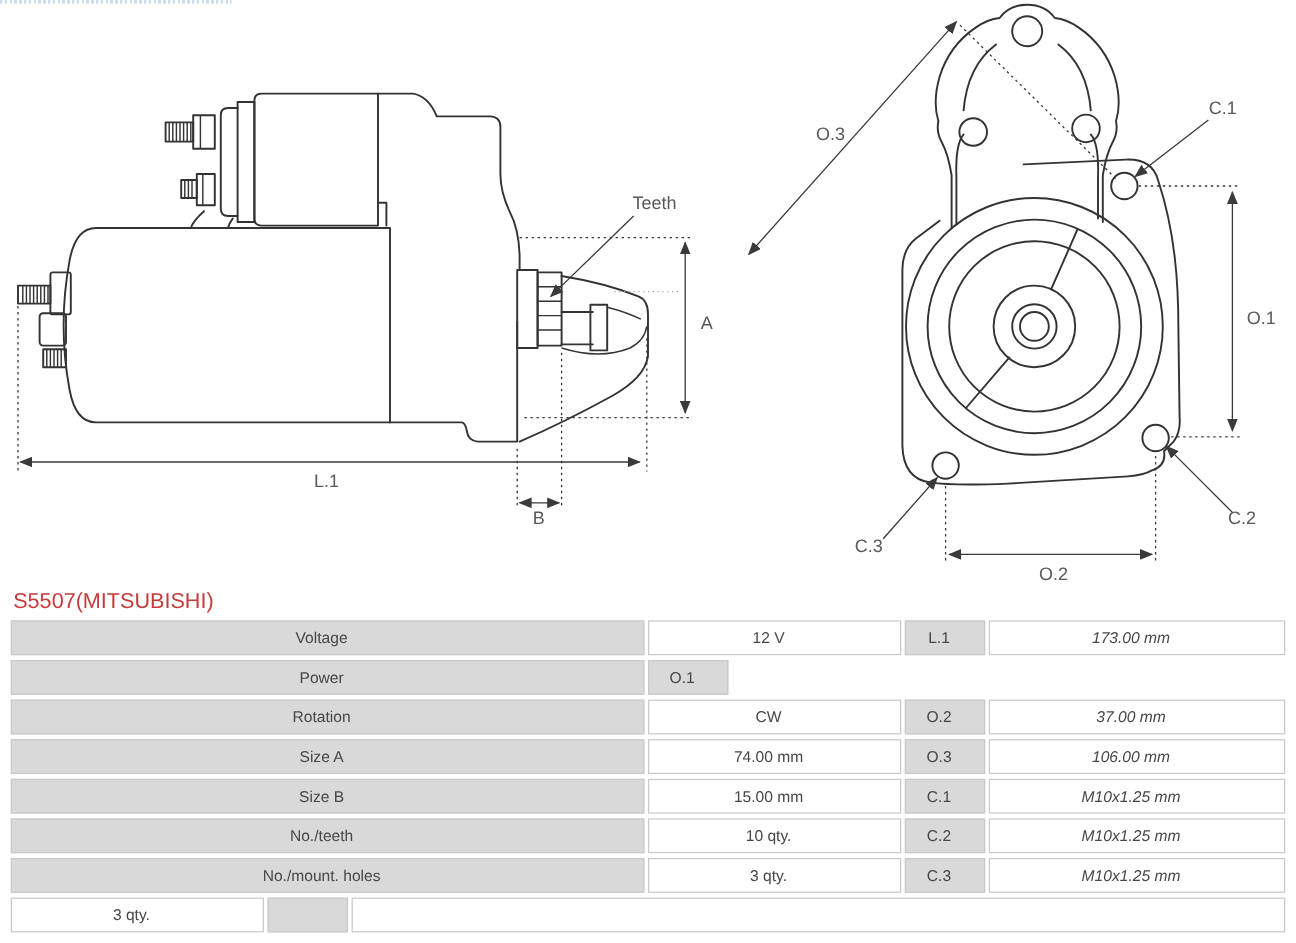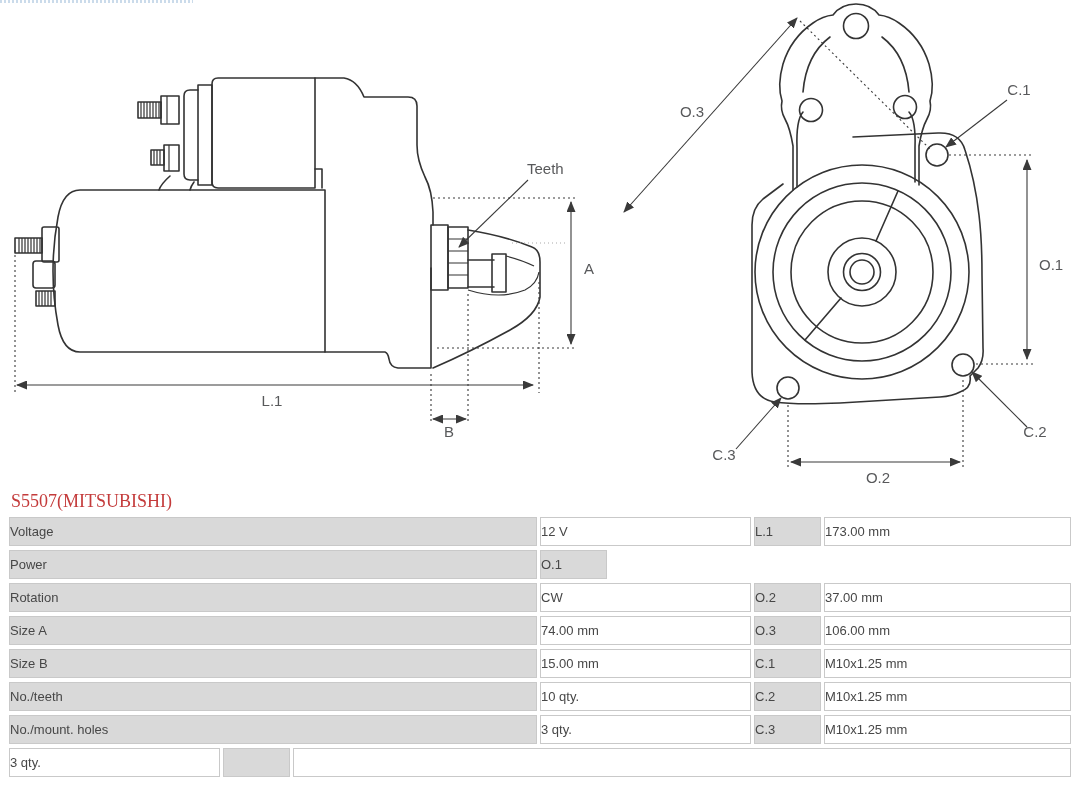--- a/index.html
+++ b/index.html
@@ -9,32 +9,32 @@
     background:repeating-linear-gradient(90deg,#b9cfe4 0 2px,#ffffff 2px 4px);
   }
   .drawing-wrap{width:1080px;height:487px;}
   svg text{font-family:"Liberation Sans","DejaVu Sans",sans-serif;font-size:15px;fill:#58595b;}
   .outline{fill:none;stroke:#333333;stroke-width:1.6;stroke-linejoin:round;stroke-linecap:round;}
   .thin{fill:none;stroke:#333333;stroke-width:1.2;}
   .dim{fill:none;stroke:#3a3a3a;stroke-width:1.1;}
   .dot{fill:none;stroke:#3a3a3a;stroke-width:1.1;stroke-dasharray:2,3;}
   .faint{fill:none;stroke:#a9a9a9;stroke-width:1;stroke-dasharray:1,3;}
   .page-title{
-    margin:3px 0 5px 11px;font-size:18px;line-height:22px;color:#c43b3b;font-weight:400;font-family:Liberation Serif, serif;
+    margin:3px 0 5px 11px;font-size:18px;line-height:22px;color:#c43b3b;font-weight:400;
   }
   .spec-table{margin:0 9px;}
   .trow{display:flex;gap:3px;margin-bottom:4px;}
   .trow > div{
     box-sizing:border-box;border:1px solid #c9c9c9;height:29px;line-height:27px;
-    font-size:13px;color:#474747;text-align:left;padding-right:10px;overflow:hidden;
+    font-size:13px;color:#474747;text-align:center;padding-right:10px;overflow:hidden;
   }
   .c-label{width:528px;background:#d9d9d9;}
   .c-value{width:211px;background:#ffffff;}
   .c-code{width:67px;background:#d9d9d9;padding-right:9px;}
-  .c-cval{flex:1;background:#ffffff;}
+  .c-cval{flex:1;background:#ffffff;font-style:italic;}
 </style>
 </head>
 <body>
 
 <div class="logo-artifact"></div>
 
 <div class="drawing-wrap">
 <svg viewBox="0 0 1080 487" width="1080" height="487">
   <defs>
     <marker id="arr" markerWidth="11" markerHeight="9" refX="10" refY="4.5" orient="auto-start-reverse" markerUnits="userSpaceOnUse">

